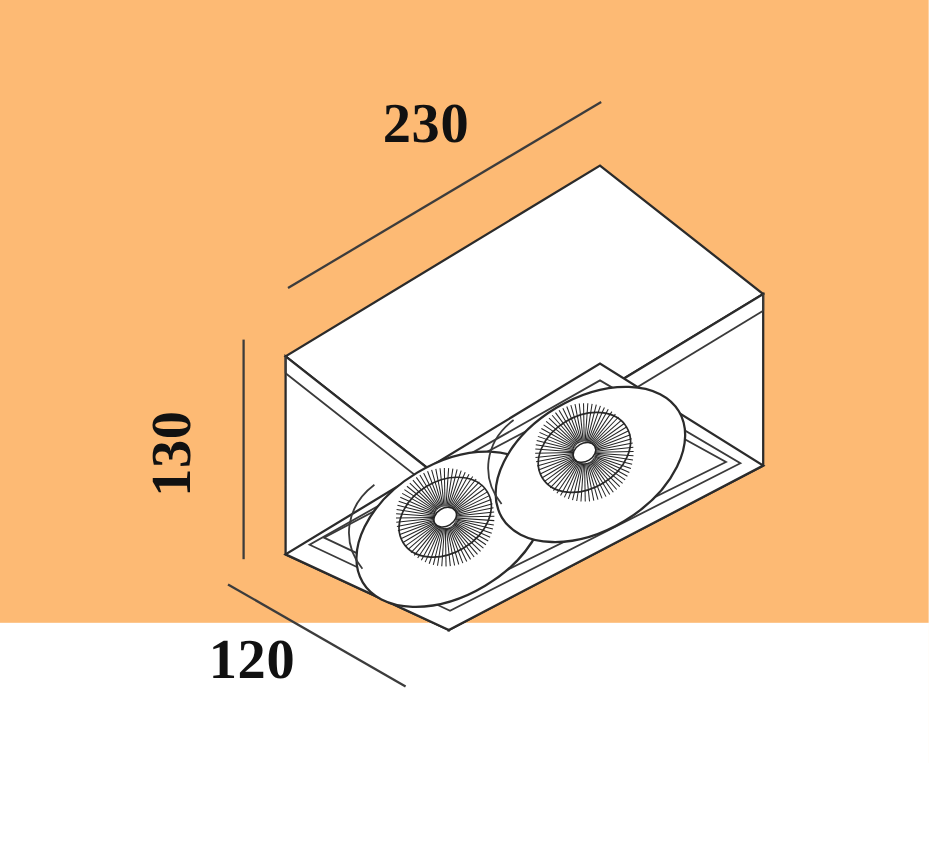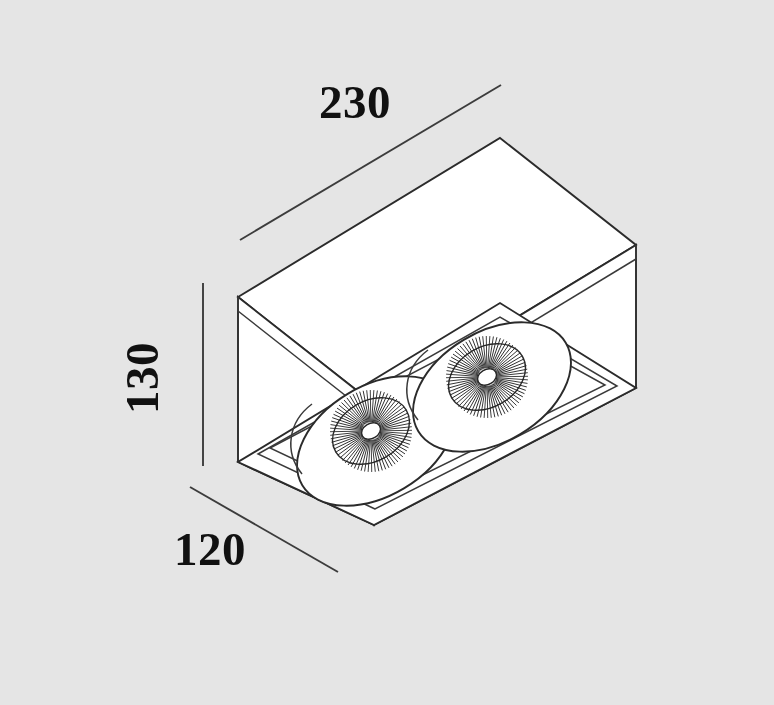--- a/index.html
+++ b/index.html
@@ -10,22 +10,22 @@
   }
   body {
     width: 774px;
     height: 705px;
     overflow: hidden;
     font-family: "Liberation Serif", serif;
   }
   #drawing-root {
     position: relative;
     width: 774px;
-    height: 705px;
-    background: #e5e5e5;
+    height: 519px;
+    background: #fdba74;
   }
   svg#tech-drawing {
     display: block;
     width: 774px;
     height: 705px;
   }
   .edge {
     fill: none;
     stroke: #2b2b2b;
     stroke-width: 1.9;

